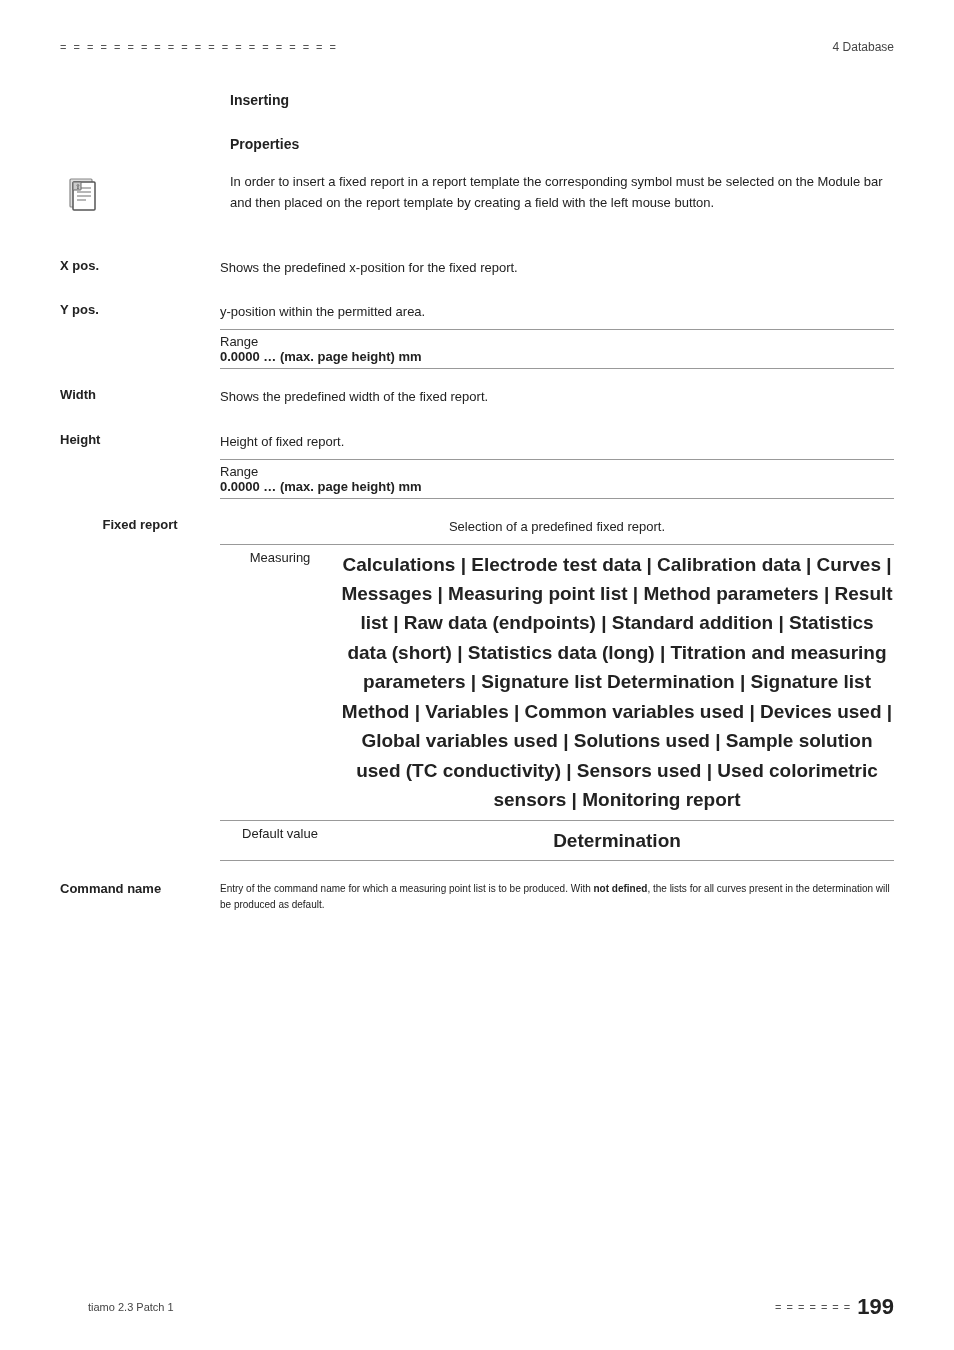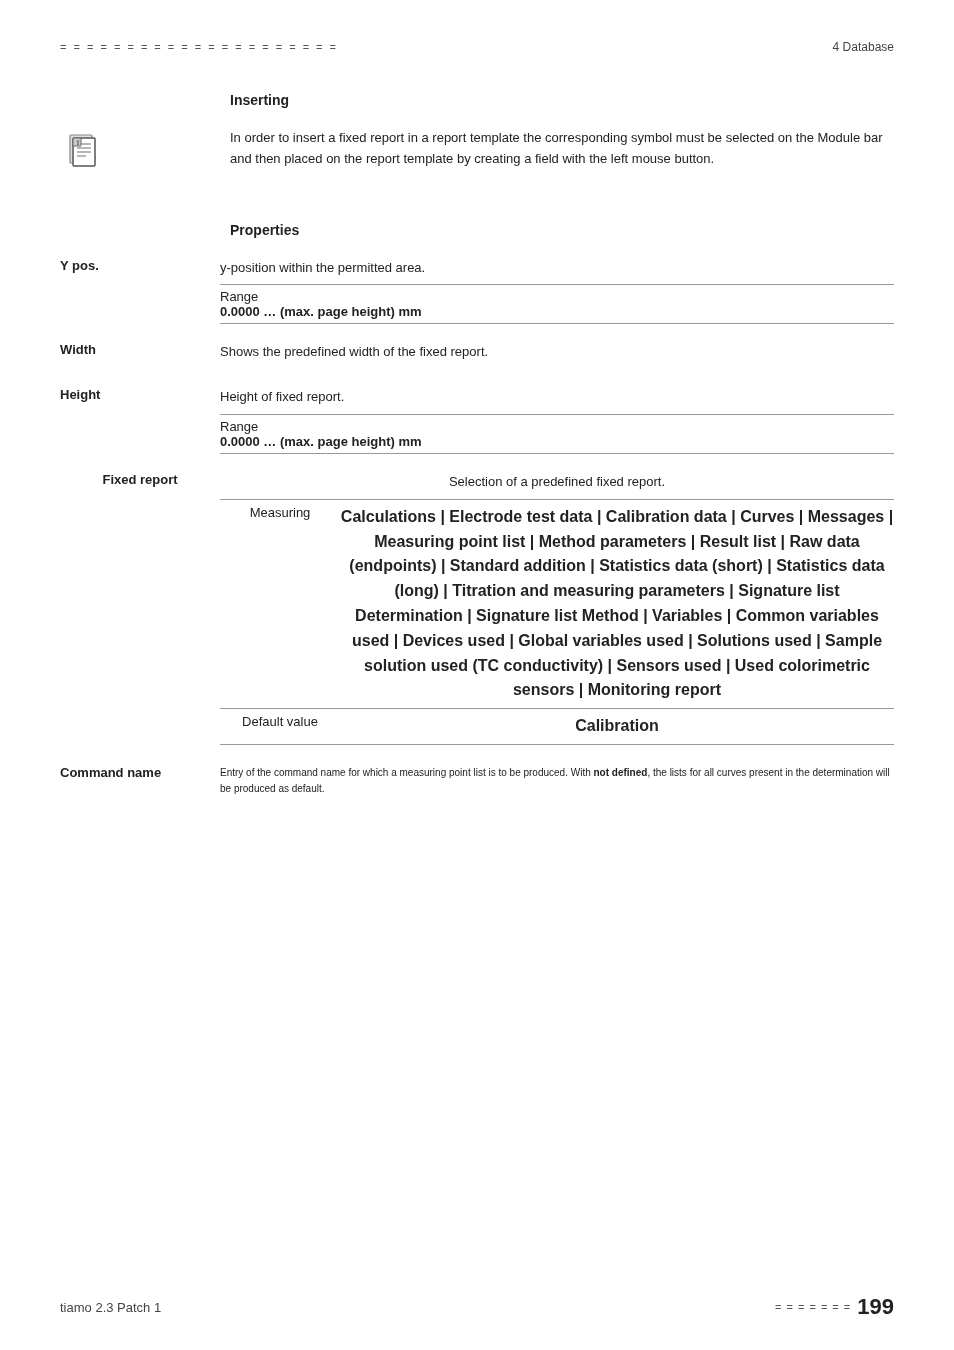--- a/index.html
+++ b/index.html
@@ -121,21 +121,21 @@
       align-items: flex-start;
     }
     .selection-key {
       width: 120px;
       font-size: 13px;
       color: #222;
       flex-shrink: 0;
     }
     .selection-val {
       flex: 1;
-      font-size: 16px;
+      font-size: 19px;
       color: #222;
       line-height: 1.55;
     }
     .selection-val b {
       font-weight: bold;
     }
     .cmd-name-desc {
       font-size: 10px;
       line-height: 1.6;
       color: #222;
@@ -143,22 +143,23 @@
     .footer {
       position: absolute;
       bottom: 30px;
       left: 60px;
       right: 60px;
       display: flex;
       justify-content: space-between;
       align-items: center;
     }
     .footer-left {
-      font-size: 13px;
+      font-size: 11px;
       color: #444;
+      margin-left: 28px;
     }
     .footer-right {
       display: flex;
       align-items: center;
       gap: 6px;
     }
     .footer-dots {
       font-size: 11px;
       color: #555;
       letter-spacing: 1px;
@@ -181,20 +182,27 @@
 
   <div style="display:flex; flex-direction:row; margin-bottom:10px;">
     <div class="left-col">
       
     </div>
     <div class="right-col">
       <div class="section-title">Inserting</div>
     </div>
   </div>
 
+  <div style="display:flex; flex-direction:row; margin-bottom:10px;">
+    <div class="left-col"></div>
+    <div class="right-col">
+      <div class="section-title">Properties</div>
+    </div>
+  </div>
+
   <div style="display:flex; flex-direction:row; margin-bottom:14px;">
     <div class="left-col" style="display:flex; align-items:flex-start; padding-top:0;">
       <div class="icon-box">
 
         <svg width="40" height="40" viewBox="0 0 40 40" xmlns="http://www.w3.org/2000/svg">
 
           <rect x="8" y="5" width="22" height="28" rx="1" fill="#e0e0e0" stroke="#888" stroke-width="1.2"></rect>
 
           <rect x="11" y="8" width="22" height="28" rx="1" fill="#fff" stroke="#555" stroke-width="1.5"></rect>
 
@@ -206,27 +214,26 @@
           <rect x="11" y="8" width="8" height="8" rx="0.5" fill="#ccc" stroke="#666" stroke-width="1"></rect>
           <text x="13" y="15" font-size="7" fill="#444" font-family="Arial">⇪</text>
         </svg>
       </div>
     </div>
     <div class="right-col">
       <p class="intro-text">In order to insert a fixed report in a report template the corresponding symbol must be selected on the Module bar and then placed on the report template by creating a field with the left mouse button.</p>
     </div>
   </div>
 
-  <div style="display:flex; flex-direction:row; margin-bottom:10px;">
-    <div class="left-col"></div>
-    <div class="right-col">
-      <div class="section-title">Properties</div>
-    </div>
-  </div>
-
+  <div class="prop-section">
+    <div class="prop-label">X pos.</div>
+    <div class="prop-content">
+      <div class="prop-desc">Shows the predefined x-position for the fixed report.</div>
+    </div>
+  </div>
 
   <div class="prop-section">
     <div class="prop-label">Y pos.</div>
     <div class="prop-content">
       <div class="prop-desc">y-position within the permitted area.</div>
       <div class="prop-table">
         <div class="prop-table-row">
           <span class="prop-table-key">Range</span>
           <span class="prop-table-val">0.0000 … (max. page height) mm</span>
         </div>
@@ -261,21 +268,21 @@
       <div class="selection-table">
         <div class="selection-row">
           <span class="selection-key">Measuring</span>
           <span class="selection-val">
             <b>Calculations | Electrode test data | Calibration data | Curves | Messages | Measuring point list | Method parameters | Result list | Raw data (endpoints) | Standard addition | Statistics data (short) | Statistics data (long) | Titration and measuring parameters | Signature list Determination | Signature list Method | Variables | Common variables used | Devices used | Global variables used | Solutions used | Sample solution used (TC conductivity) | Sensors used | Used colorimetric sensors | Monitoring report</b>
           </span>
         </div>
         <div class="selection-row" style="border-bottom: 1.5px solid #999;">
           <span class="selection-key">Default value</span>
           <span class="selection-val">
-            <b>Calibration</b>
+            <b>Determination</b>
           </span>
         </div>
       </div>
     </div>
   </div>
 
   <div class="prop-section" style="margin-top:20px;">
     <div class="prop-label">Command name</div>
     <div class="prop-content">
       <p class="cmd-name-desc">

